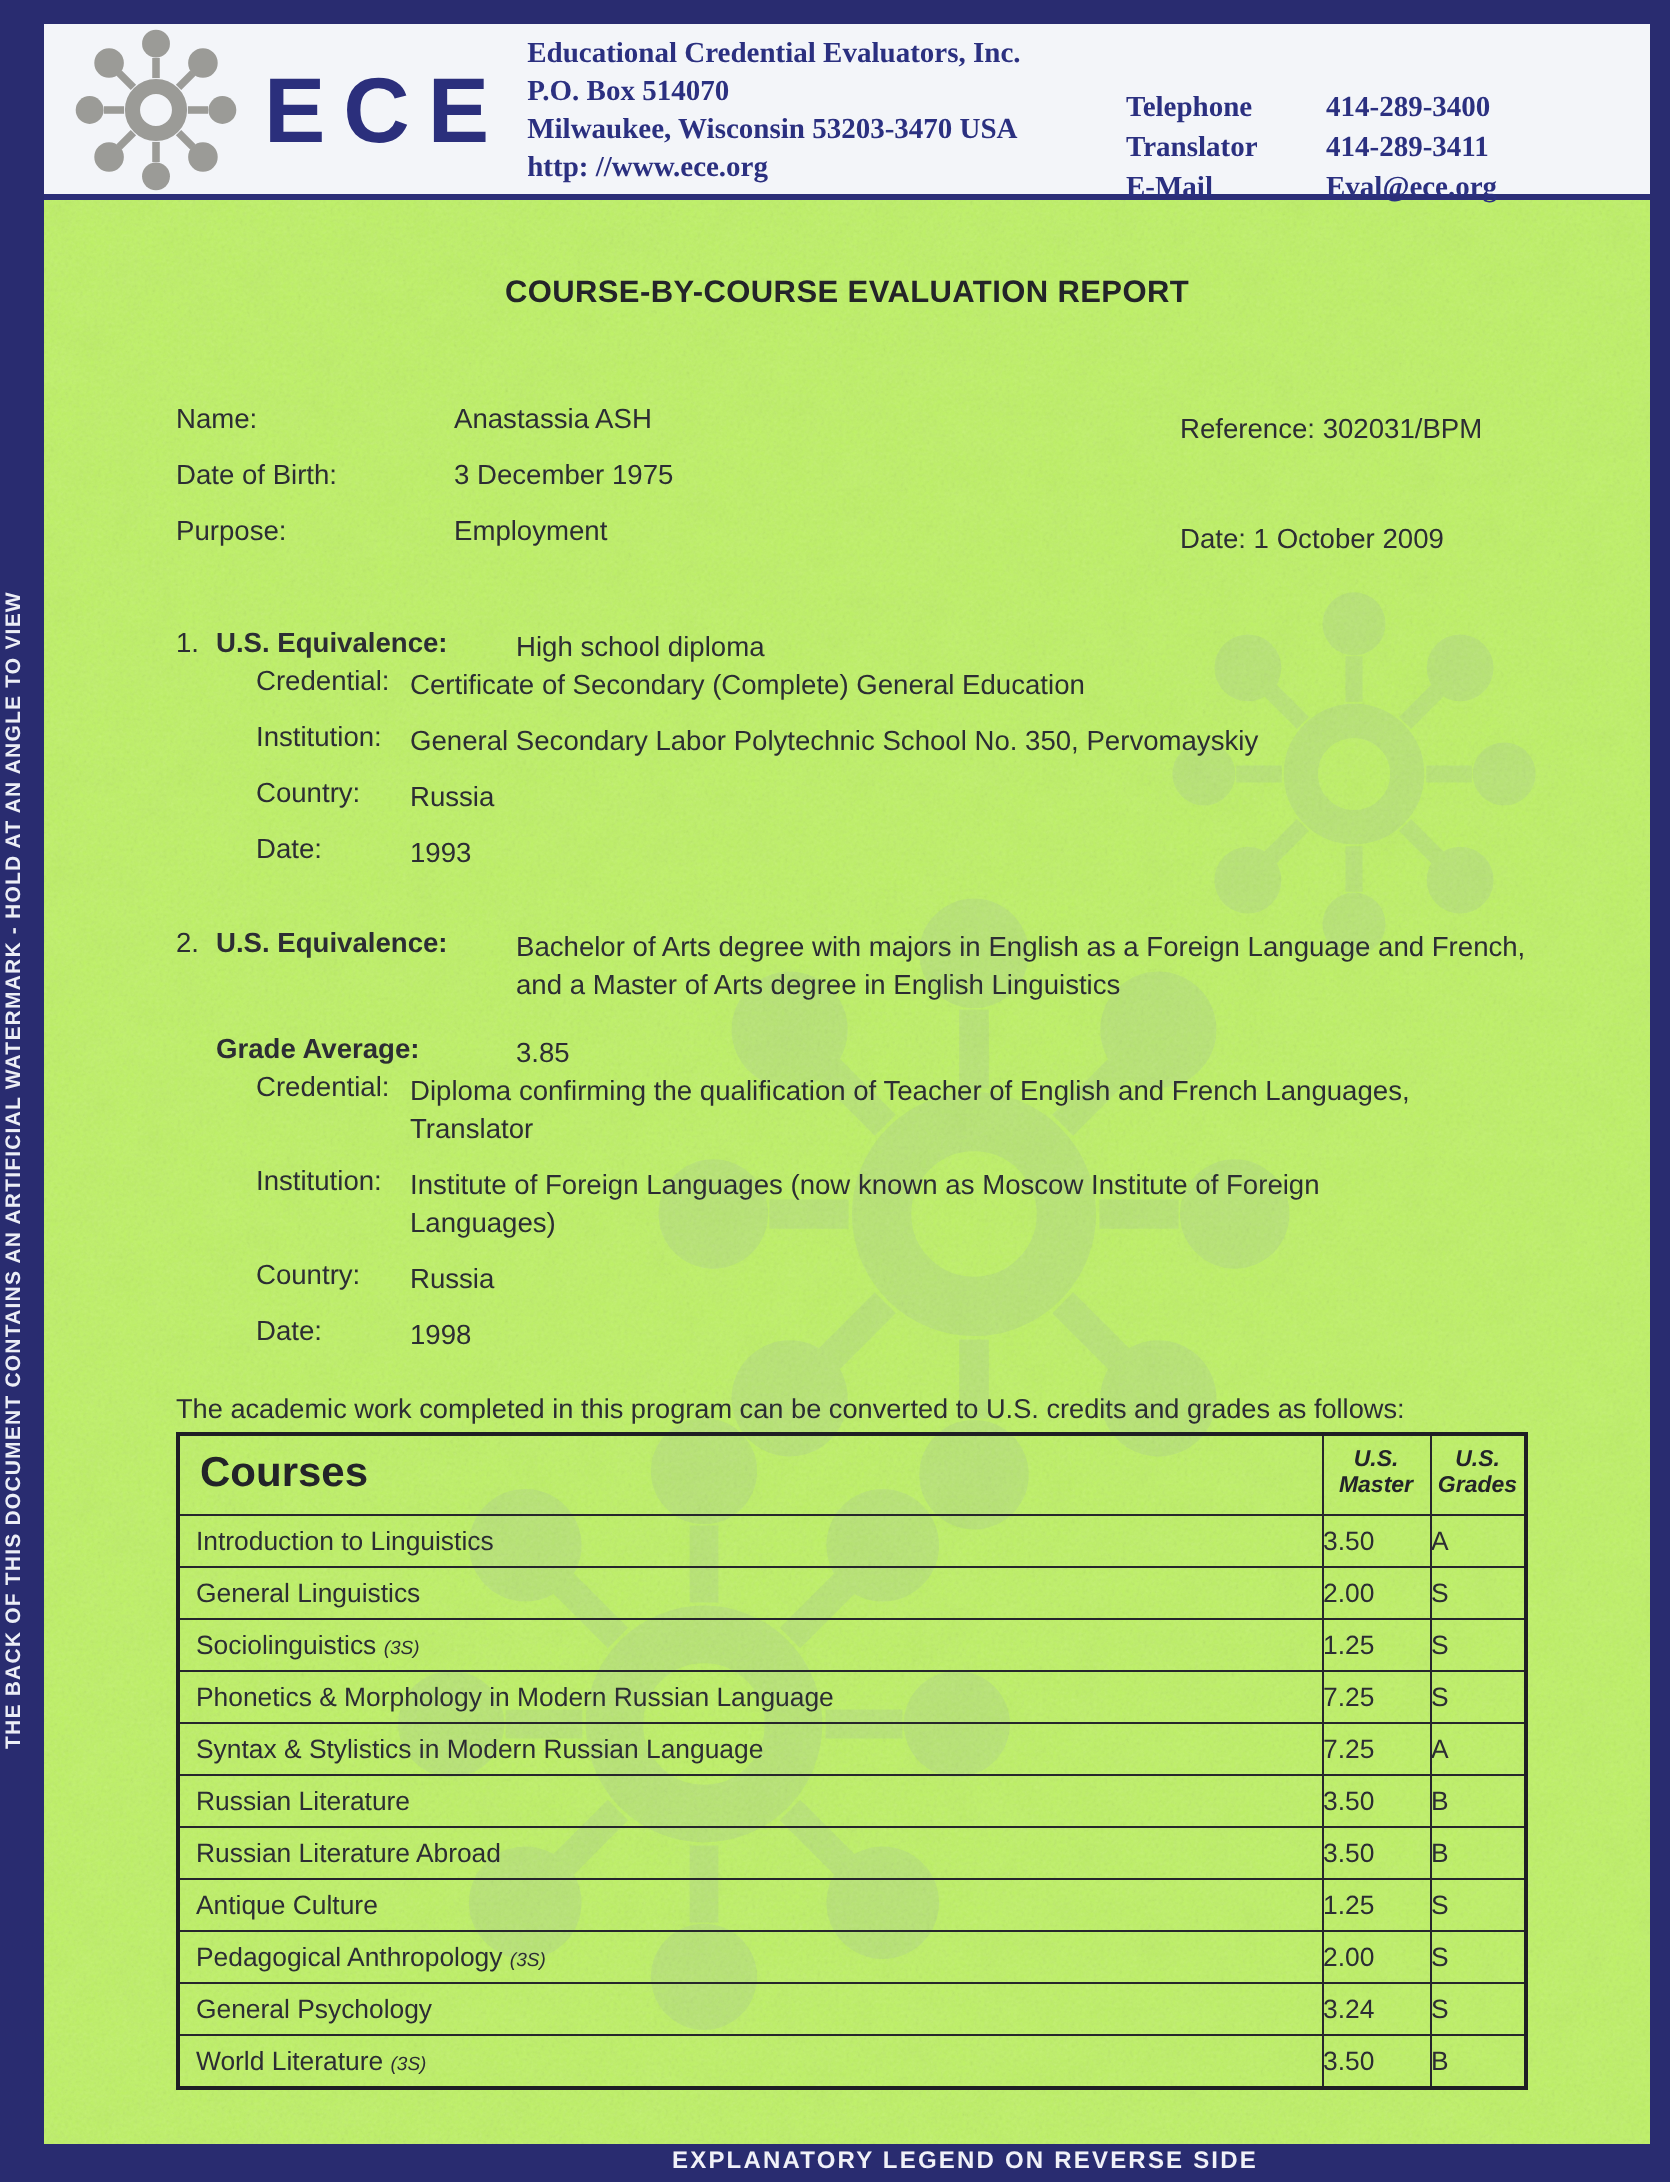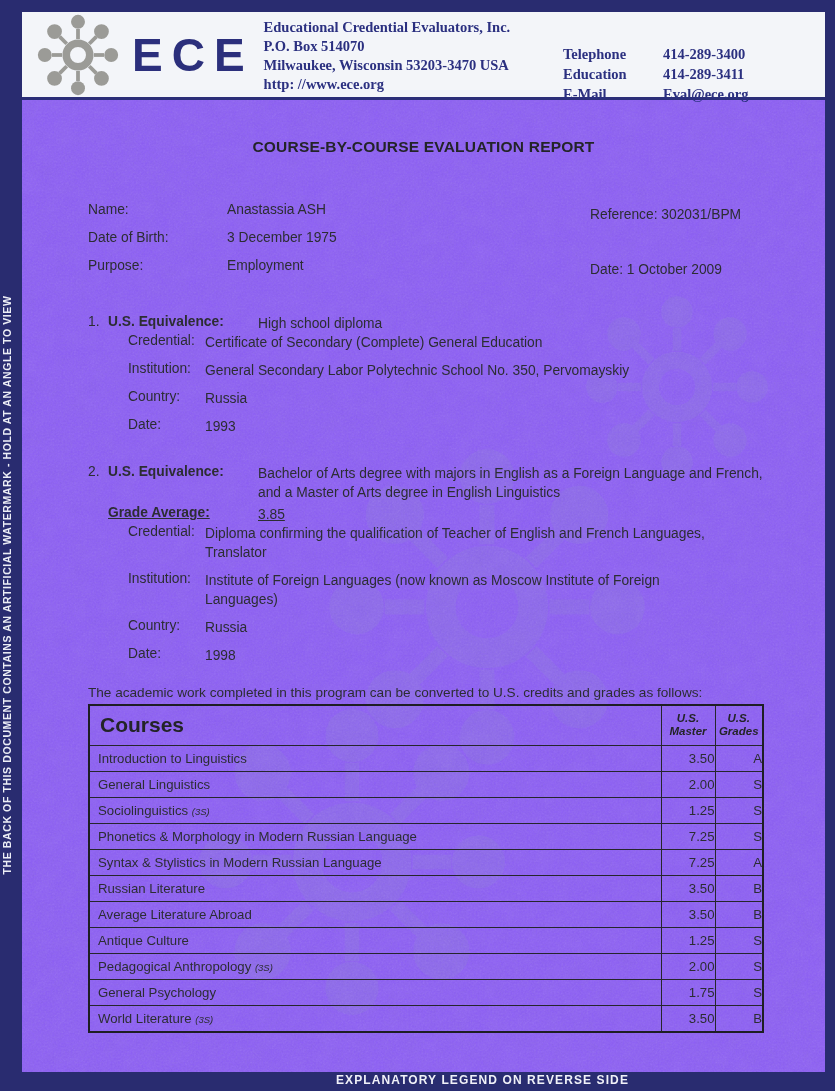--- a/index.html
+++ b/index.html
@@ -21,21 +21,21 @@
   }
   .bottom-banner {
     position:absolute; bottom:1px; left:0; right:0; height:17px;
     text-align:center; transform:translateX(65px);
     font-size:12px; font-weight:bold; letter-spacing:1.1px;
     color:#f0f1f8; white-space:nowrap;
   }
   
   .sheet {
     position:absolute; left:22px; top:12px; right:10px; bottom:19px;
-    background:#8b5cf6; overflow:hidden;
+    background:#bef264; overflow:hidden;
   }
   .noise { position:absolute; inset:0; width:100%; height:100%; opacity:0.55; pointer-events:none; }
   .wm { position:absolute; pointer-events:none; opacity:0.14; }
   .sheet-content { position:relative; }
   
   .header-band {
     position:relative; height:88px; background:#f3f5f9;
     border-bottom:3px solid #2b2e78;
     display:flex; align-items:center;
   }
@@ -63,38 +63,38 @@
   .info { position:relative; margin-top:46px; width:690px; }
   .info-row { display:flex; height:28px; align-items:flex-start;gap:12px; }
   .info-label { width:127px; }
   .ref { position:absolute; left:502px; top:5px; }
   .dt  { position:absolute; left:502px; top:60px; }
   .section { margin-top:28px; }
   .sec-head { display:flex; }
   .sec-num { width:20px; }
   .sec-label { width:150px; font-weight:bold; }
   .sec-value { flex:1; max-width:508px; line-height:19px; }
-  .grade-row { display:flex; margin-top:3px;text-decoration:underline; }
+  .grade-row { display:flex; margin-top:15px; }
   .fields { margin-left:40px; }
   .field { display:flex; margin-bottom:9px; }
   .field-label { width:77px; flex:0 0 auto; }
   .field-value { flex:1; max-width:508px; line-height:19px; }
   .table-intro { margin-top:20px; font-size:13.6px; }
   
   table.courses {
     margin-top:4px; width:676px; border-collapse:collapse;
     border:2px solid #1e1e24;
   }
   table.courses th, table.courses td { border:1.6px solid #26262c; }
   th.c-courses { text-align:left; padding:6px 0 6px 10px; font-size:21px; height:40px; color:#232428; }
   th.c-sm { width:54px; text-align:center; font-size:11.5px; line-height:13px; padding:4px 2px; color:#232428;font-style:italic; }
   th.c-sm2 { width:48px; }
   thead th { border-bottom:2.5px solid #1e1e24; }
   td.c-name { padding:5px 0 5px 8px; font-size:13.2px; height:26px; color:#2c2d33; }
-  td.c-val { text-align:right; font-size:13.2px; color:#2c2d33; }
+  td.c-val { text-align:left; font-size:13.2px; color:#2c2d33; }
   .note { font-size:9.5px; font-style:italic; }
 </style>
 </head>
 <body>
 
 <svg width="0" height="0" style="position:absolute" aria-hidden="true">
   <defs>
     <g id="molecule">
       <circle cx="50" cy="50" r="14" fill="none" stroke="currentColor" stroke-width="9"></circle>
       <g stroke="currentColor" stroke-width="4.5" fill="currentColor">
@@ -180,21 +180,21 @@
         <div>P.O. Box 514070</div>
         <div>Milwaukee, Wisconsin 53203-3470  USA</div>
         <div>http: //www.ece.org</div>
       </div>
       <div class="contact">
         <div class="contact-row">
           <span class="contact-label">Telephone</span>
           <span class="contact-value">414-289-3400</span>
         </div>
         <div class="contact-row">
-          <span class="contact-label">Education</span>
+          <span class="contact-label">Translator</span>
           <span class="contact-value">414-289-3411</span>
         </div>
         <div class="contact-row">
           <span class="contact-label">E-Mail</span>
           <span class="contact-value">Eval@ece.org</span>
         </div>
       </div>
     </div>
 
     <div class="title">COURSE-BY-COURSE EVALUATION REPORT</div>
@@ -316,37 +316,37 @@
             <td class="c-name"><span>Syntax &amp; Stylistics in Modern Russian Language</span> <span class="note"></span></td>
             <td class="c-val">7.25</td>
             <td class="c-val">A</td>
           </tr>
           <tr>
             <td class="c-name"><span>Russian Literature</span> <span class="note"></span></td>
             <td class="c-val">3.50</td>
             <td class="c-val">B</td>
           </tr>
           <tr>
-            <td class="c-name"><span>Average Literature Abroad</span> <span class="note"></span></td>
+            <td class="c-name"><span>Russian Literature Abroad</span> <span class="note"></span></td>
             <td class="c-val">3.50</td>
             <td class="c-val">B</td>
           </tr>
           <tr>
             <td class="c-name"><span>Antique Culture</span> <span class="note"></span></td>
             <td class="c-val">1.25</td>
             <td class="c-val">S</td>
           </tr>
           <tr>
             <td class="c-name"><span>Pedagogical Anthropology</span> <span class="note">(3S)</span></td>
             <td class="c-val">2.00</td>
             <td class="c-val">S</td>
           </tr>
           <tr>
             <td class="c-name"><span>General Psychology</span> <span class="note"></span></td>
-            <td class="c-val">1.75</td>
+            <td class="c-val">3.24</td>
             <td class="c-val">S</td>
           </tr>
           <tr>
             <td class="c-name"><span>World Literature</span> <span class="note">(3S)</span></td>
             <td class="c-val">3.50</td>
             <td class="c-val">B</td>
           </tr>
         </tbody>
       </table>
 

